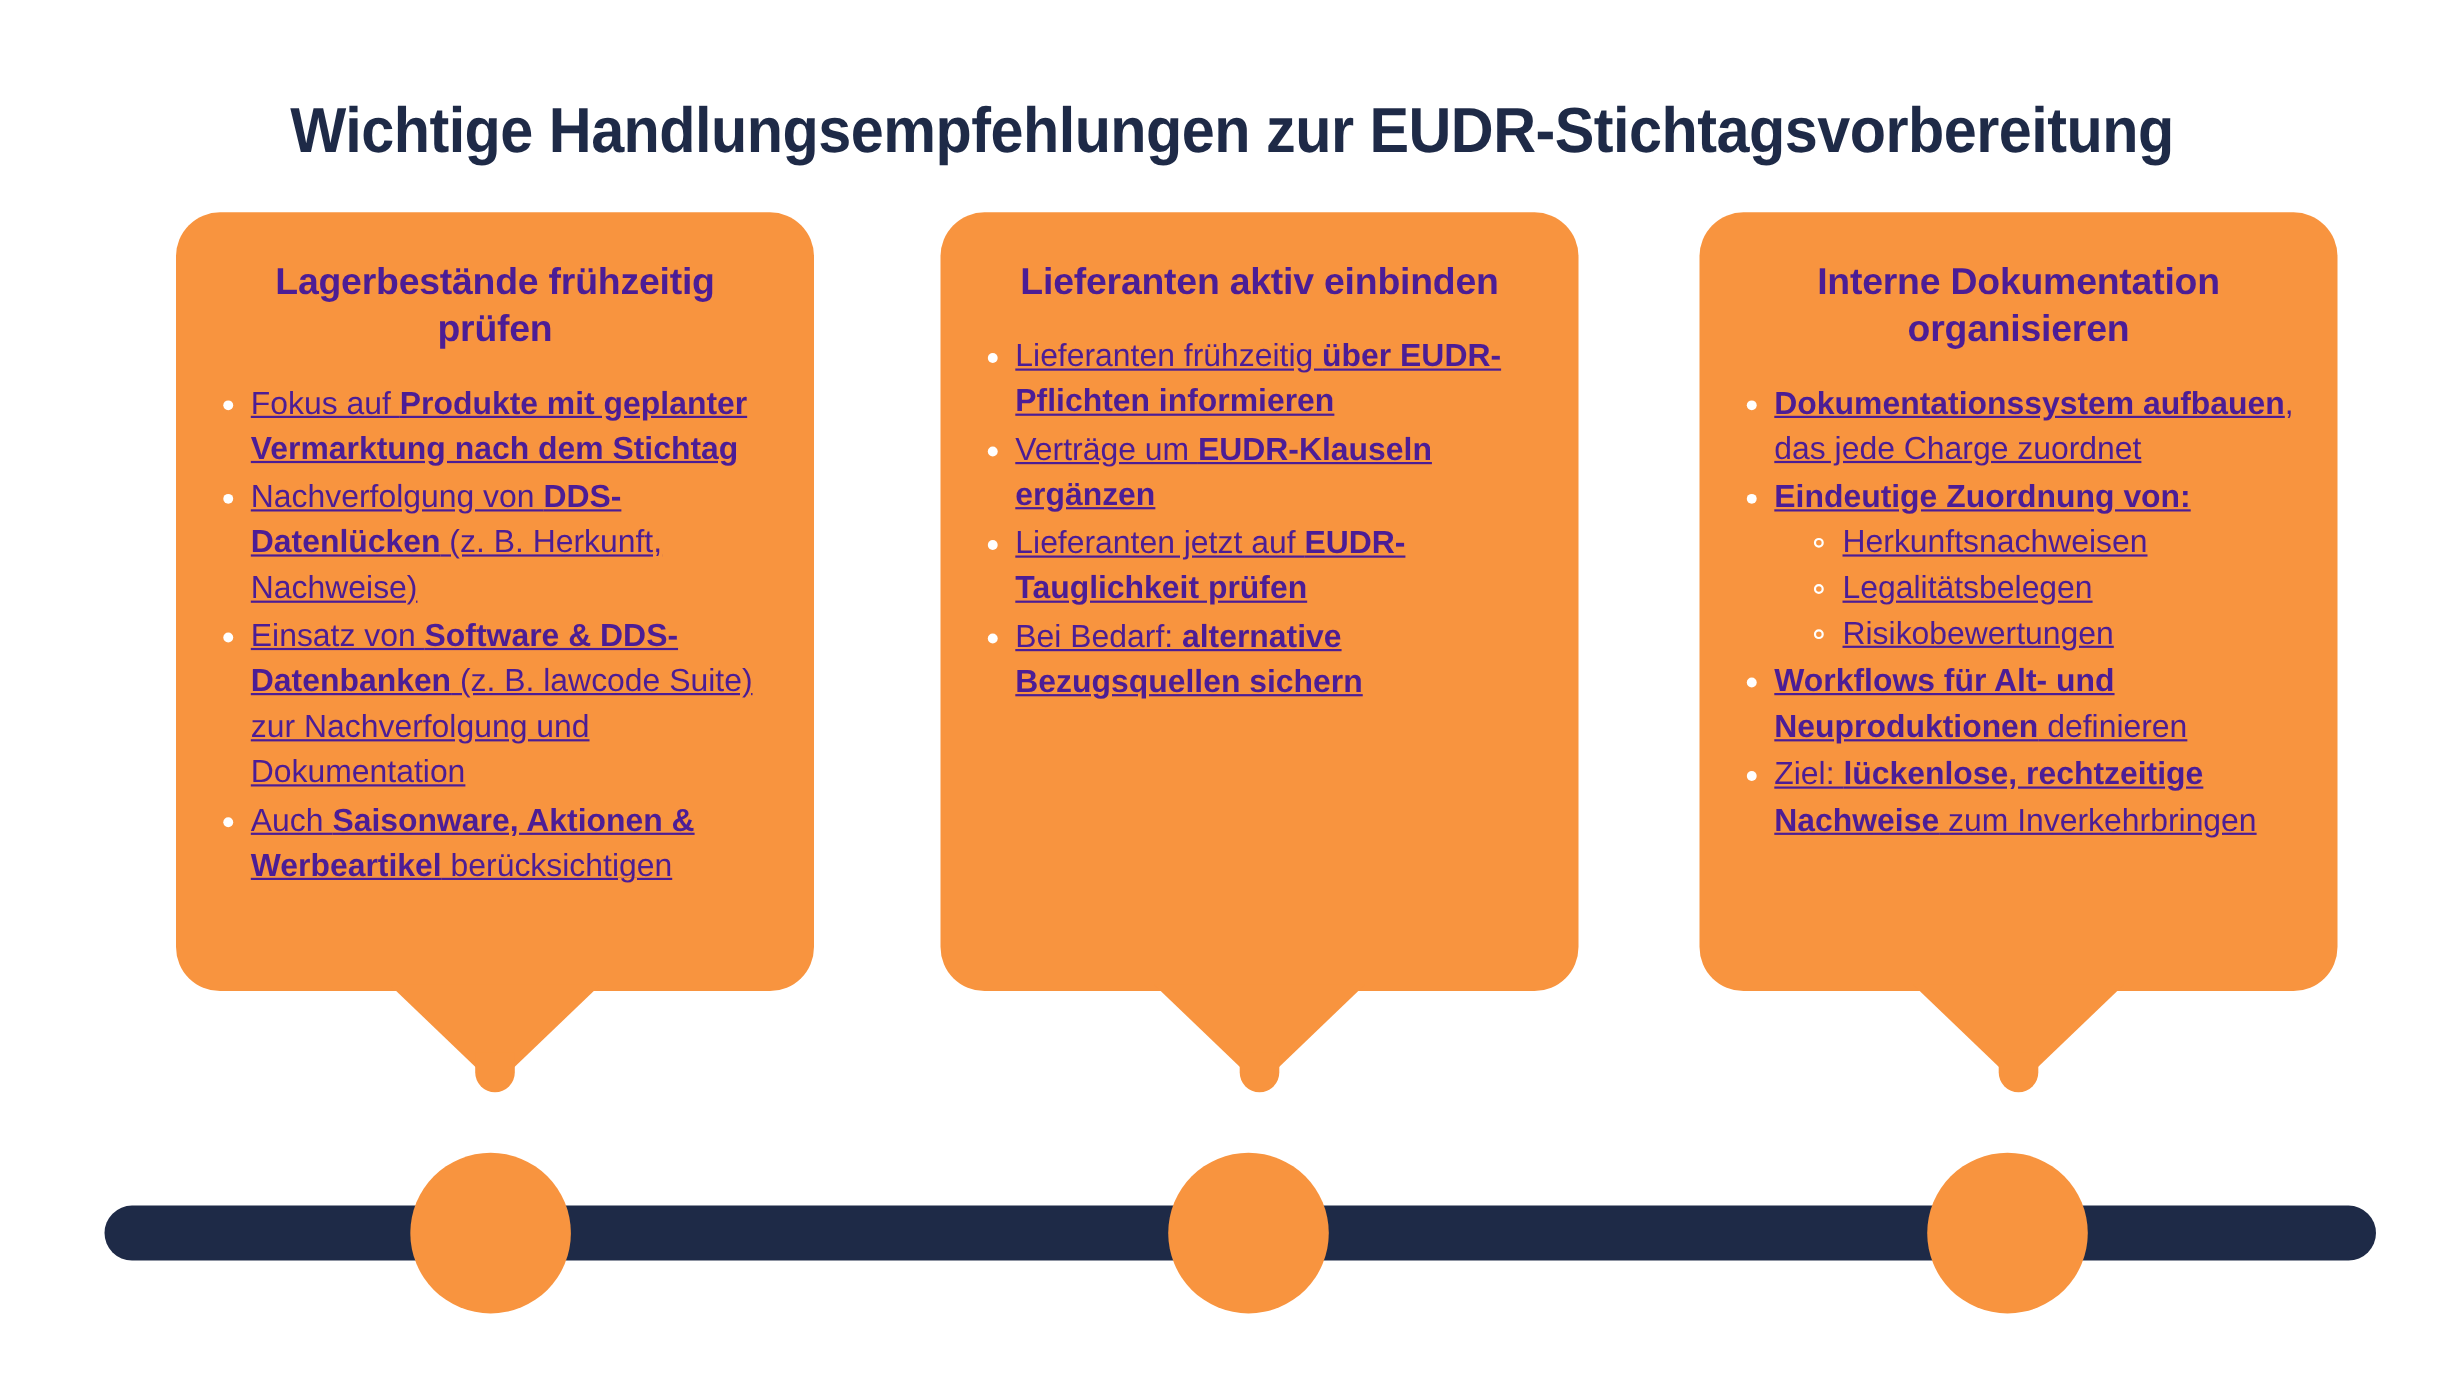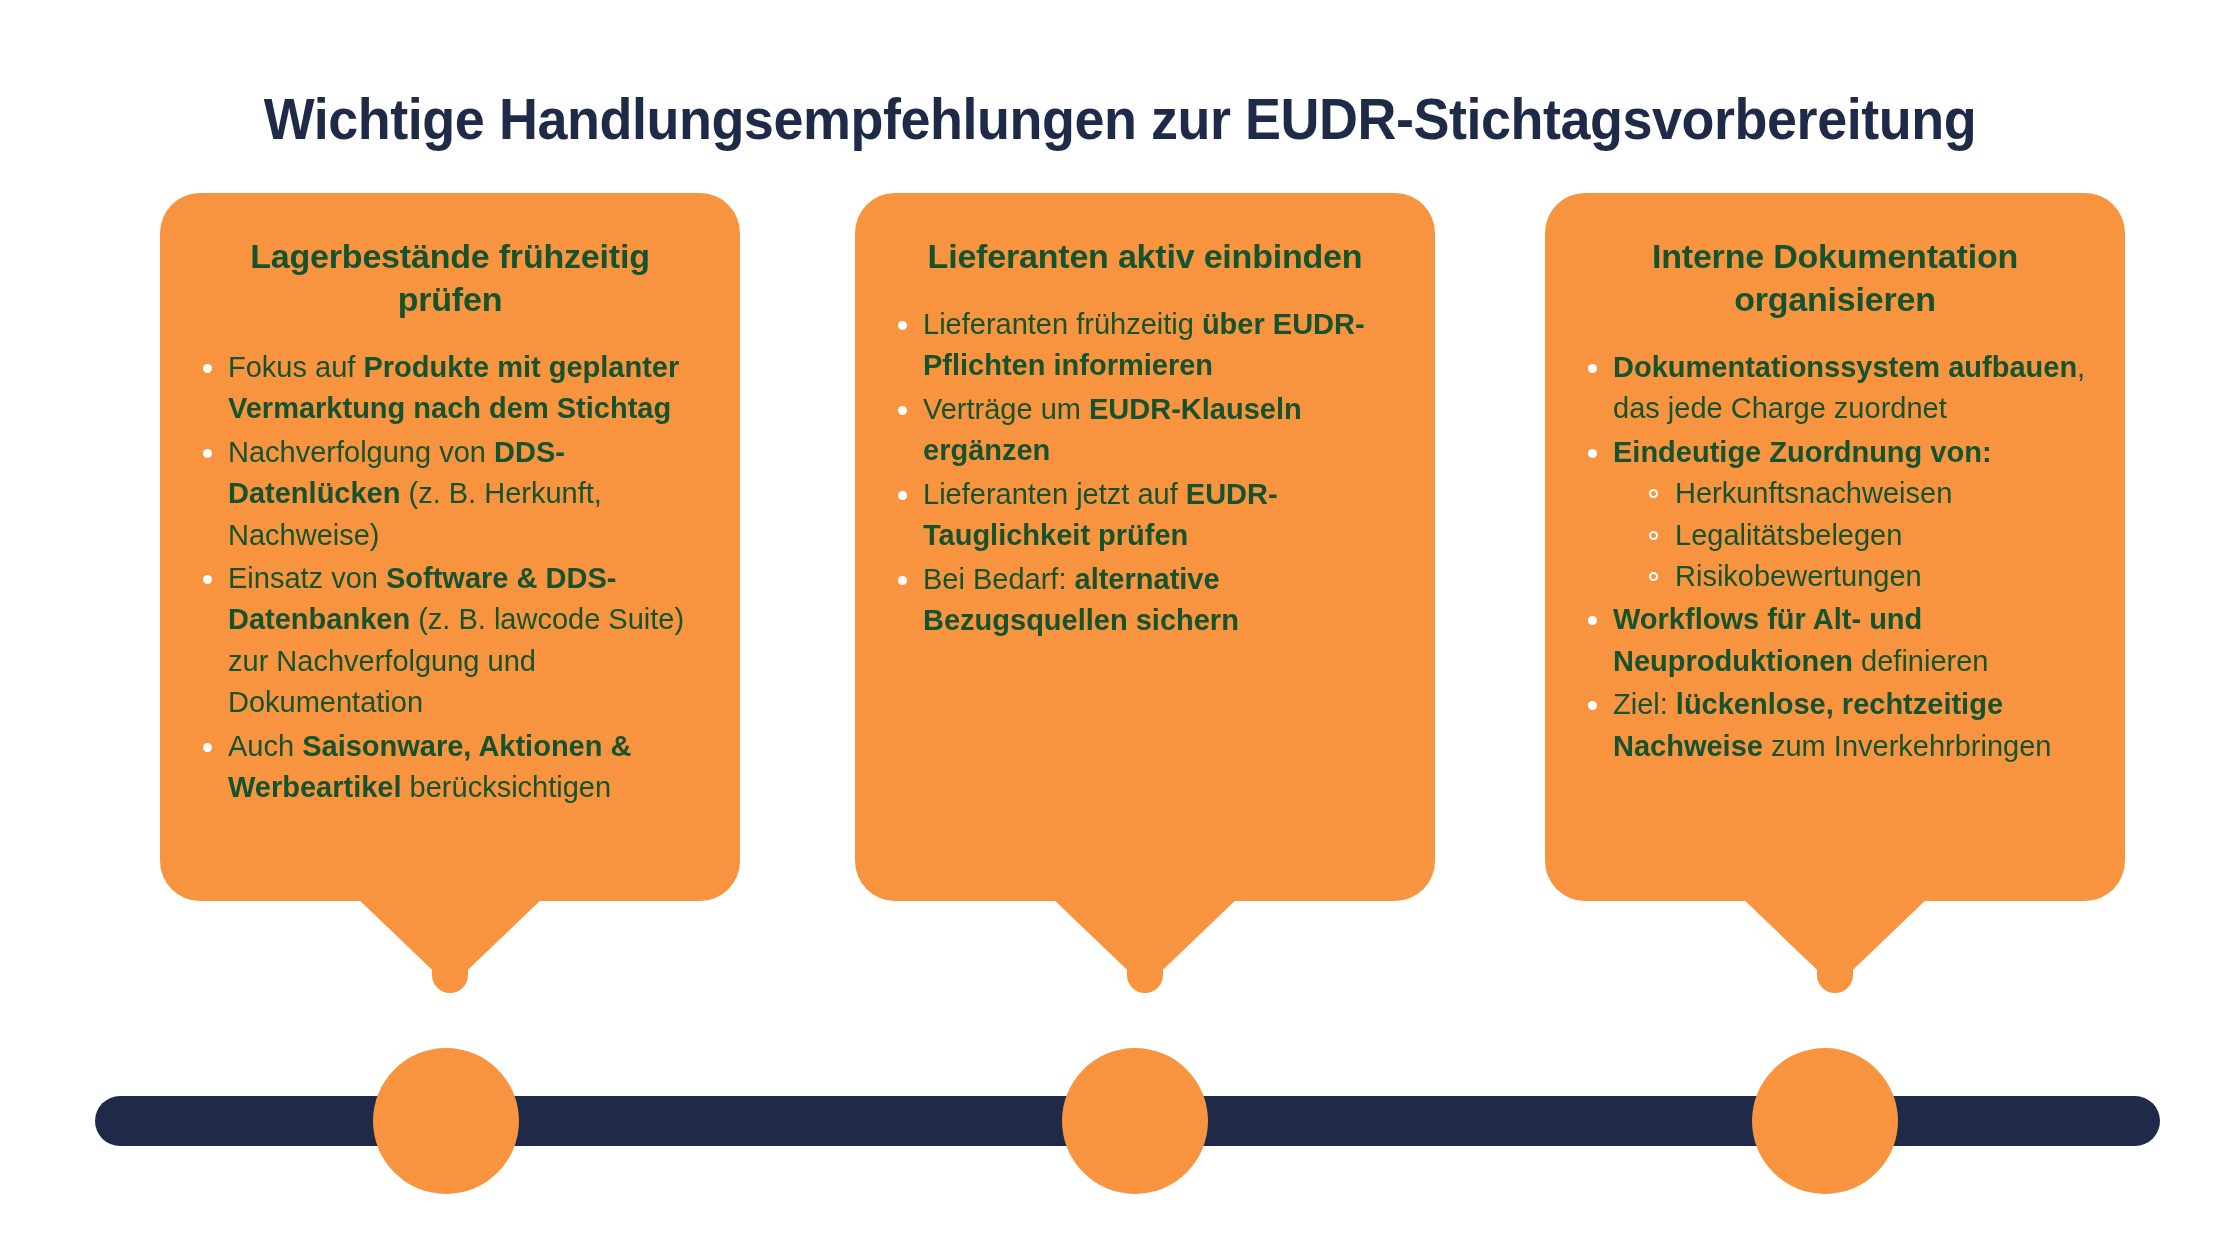--- a/index.html
+++ b/index.html
@@ -51,21 +51,21 @@
   }
 
   .card {
     position: absolute;
     top: 0;
     width: 580px;
     background: #f8943f;
     border-radius: 40px;
     box-sizing: border-box;
     padding: 42px 34px 30px 34px;
-    color: #14532d;
+    color: #4c1d95;
   }
   .card.c1 { left: 160px; height: 708px; }
   .card.c2 { left: 855px; height: 708px; }
   .card.c3 { left: 1545px; height: 708px; }
 
   
   .card-tail {
     position: absolute;
     left: 50%;
     bottom: -86px;
@@ -104,20 +104,21 @@
     padding: 0;
   }
 
   ul.bullets > li {
     position: relative;
     padding-left: 34px;
     font-size: 29px;
     line-height: 1.43;
     font-weight: 400;
     margin-bottom: 2px;
+    text-decoration: underline;
   }
   ul.bullets > li::before {
     content: "";
     position: absolute;
     left: 9px;
     top: 17px;
     width: 9px;
     height: 9px;
     border-radius: 50%;
     background: #ffffff;

